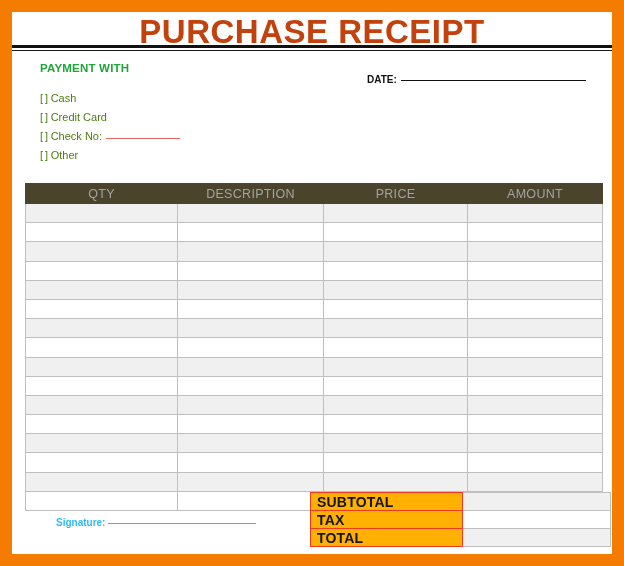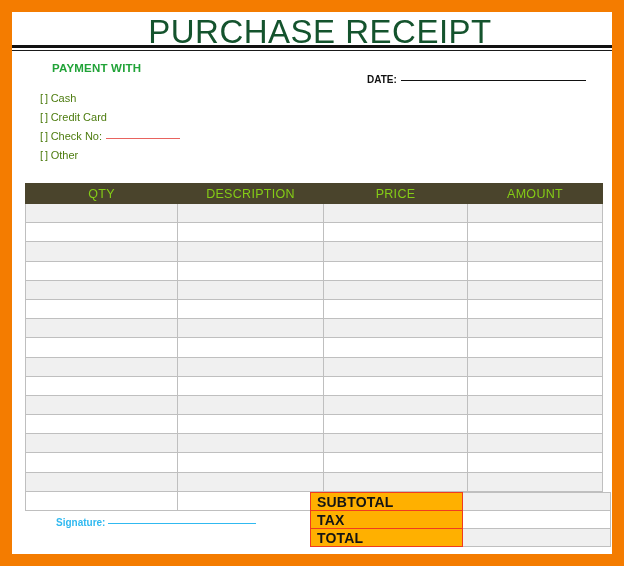--- a/index.html
+++ b/index.html
@@ -31,27 +31,26 @@
   }
 
   
   .title {
     position: absolute;
     left: 0;
     top: 0;
     width: 600px;
     text-align: center;
     font-size: 33px;
-    font-weight: normal;
+    font-weight: bold;
     letter-spacing: 0.5px;
-    color: #14532d;
+    color: #c2410c;
     line-height: 38px;
     padding-top: 1px;
     white-space: nowrap;
-    margin-left: 8px;
   }
 
   .title-rule {
     position: absolute;
     left: 0;
     top: 33px;
     width: 600px;
     height: 3px;
     background: #111111;
   }
@@ -66,21 +65,20 @@
 
   
   .payment-head {
     position: absolute;
     left: 28px;
     top: 50px;
     font-size: 11.5px;
     font-weight: bold;
     color: #21a338;
     letter-spacing: 0.2px;
-    margin-left: 12px;
   }
 
   .payment-list {
     position: absolute;
     left: 28px;
     top: 77px;
     width: 250px;
   }
   .payment-row {
     font-size: 11px;
@@ -128,21 +126,21 @@
     width: 577px;
     border-collapse: collapse;
     table-layout: fixed;
   }
   .grid th, .grid td {
     padding: 0;
     margin: 0;
   }
   .grid thead th {
     background: #4a442c;
-    color: #84cc16;
+    color: #a3a3a3;
     font-size: 12.5px;
     font-weight: normal;
     letter-spacing: 0.3px;
     height: 19px;
     text-align: center;
     border: 1px solid #4a442c;
   }
   .grid tbody td {
     height: 18.2px;
     border: 1px solid #bfbfbf;

